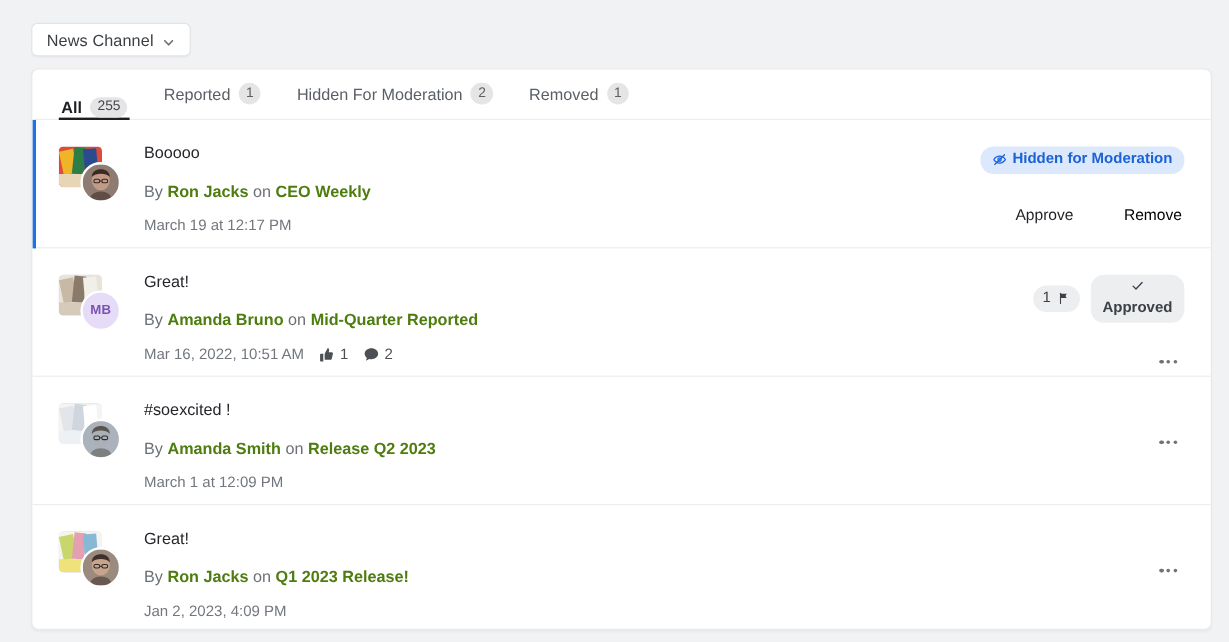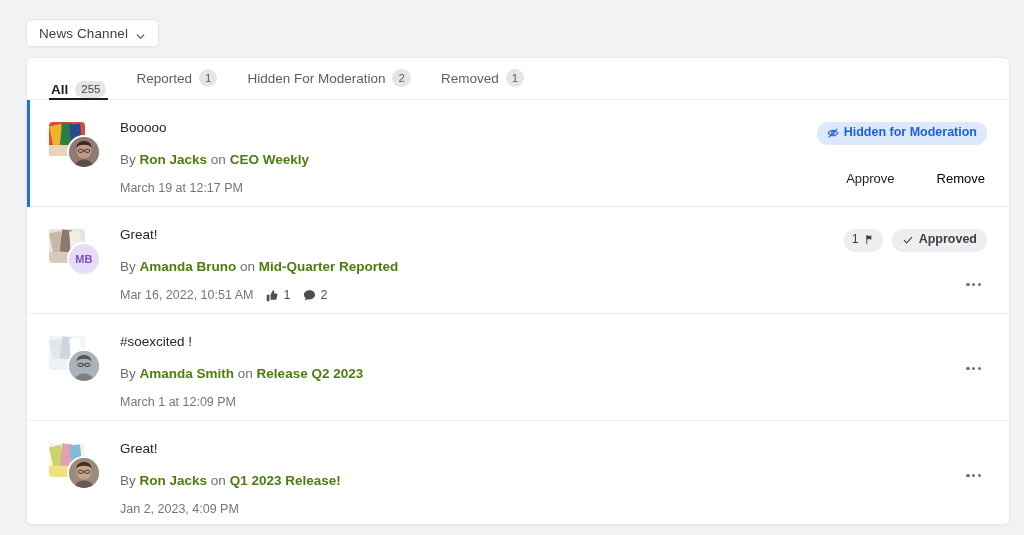--- a/index.html
+++ b/index.html
@@ -112,21 +112,21 @@
 
   
   .actions { flex: 0 0 auto; display: flex; flex-direction: column; align-items: flex-end; padding-top: 2px; }
   .badges { display: flex; align-items: center; gap: 9px; }
   .badge {
     display: inline-flex; align-items: center; gap: 5px;
     font-size: 12.5px; border-radius: 11px; padding: 3px 10px 4px;
     white-space: nowrap; line-height: 1.25; font-weight: 700;
   }
   .badge.hidden-mod { background: #dce9fd; color: #1b62d4; }
-  .badge.approved { background: #eceef0; color: #3d4147; }
+  .badge.approved { background: #eceef0; color: #3d4147; flex-direction: column; }
   .badge.flagcount { background: #eceef0; color: #3d4147; font-weight: 400; padding: 3px 8px 4px; }
   .badge svg { width: 12px; height: 12px; display: block; }
   .badge.flagcount svg { width: 11px; height: 11px; }
 
   .linkrow { display: flex; align-items: center; gap: 42px; margin-top: 26px; margin-right: 2px; }
   .link {
     font-size: 13px; cursor: pointer; background: none; border: none;
     font-family: inherit; padding: 0;
   }
   .link.approve { color: #1f2125; }

